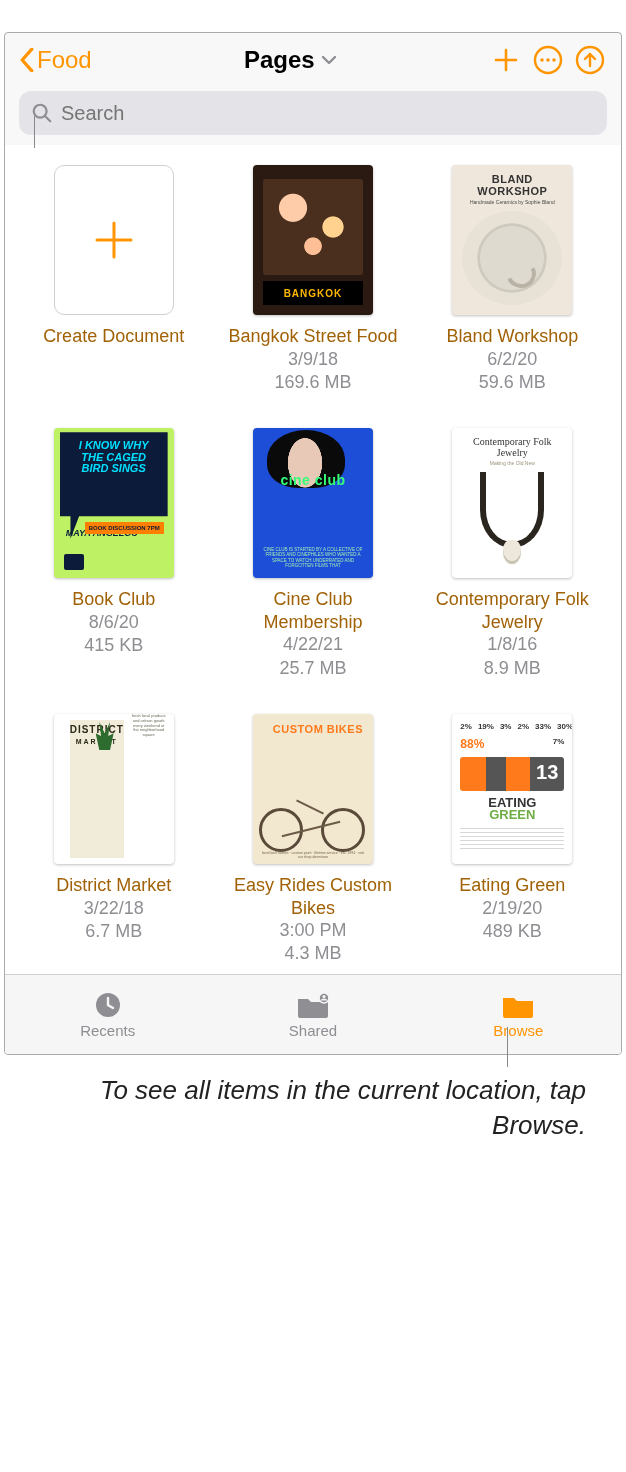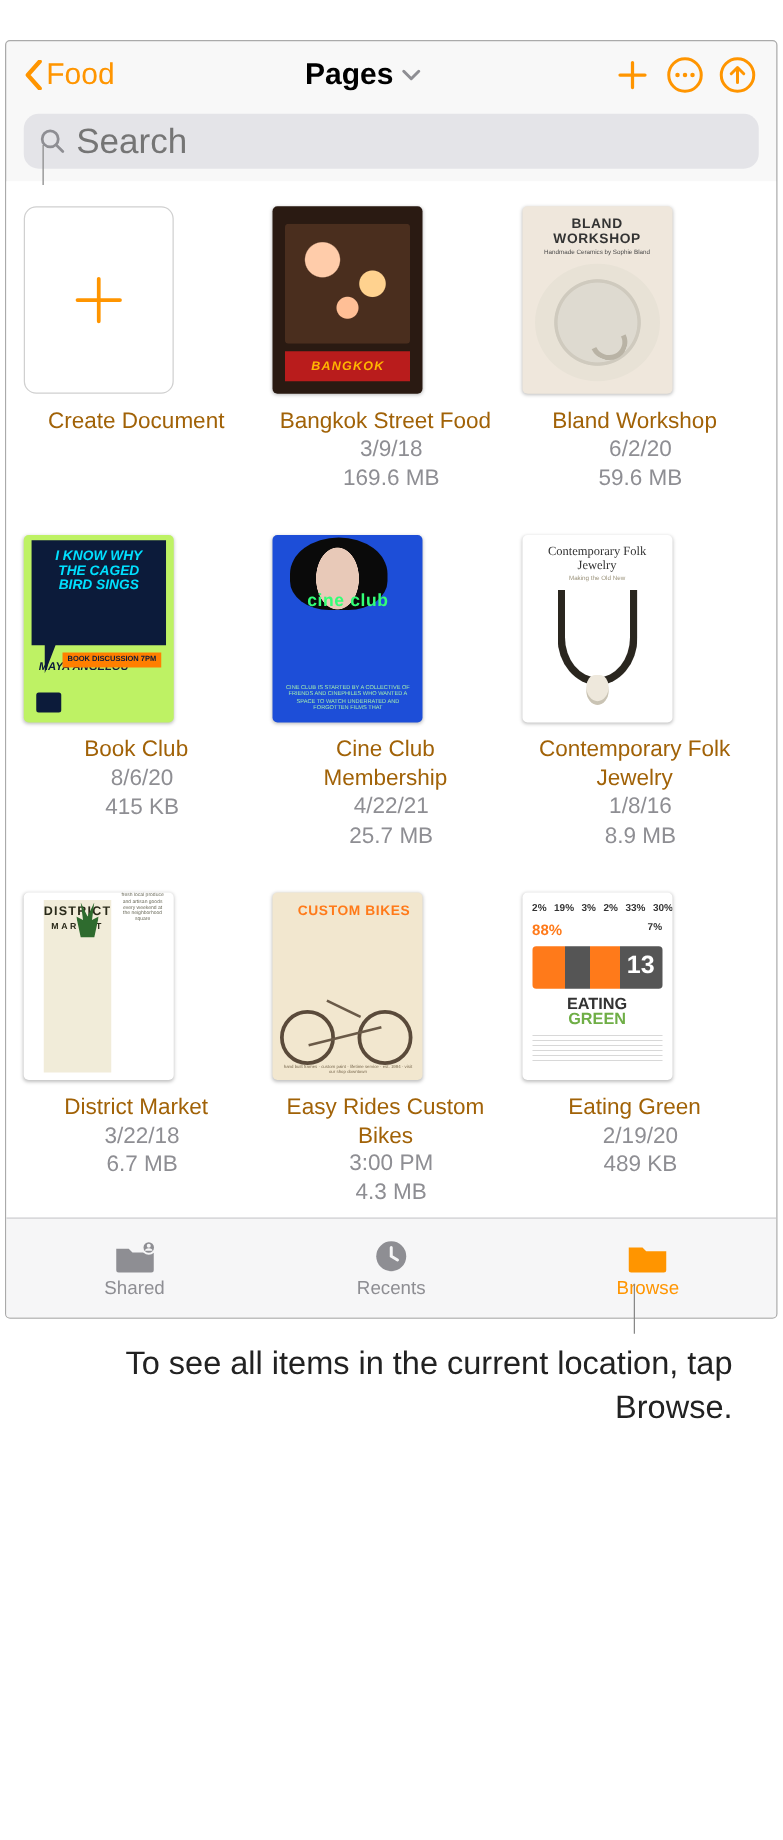--- a/index.html
+++ b/index.html
@@ -70,36 +70,37 @@
       height: 44px;
       display: flex;
       align-items: center;
       padding: 0 12px;
       gap: 8px;
     }
     .search-bar svg { width: 22px; height: 22px; fill: #8e8e93; }
     .search-bar input {
       border: none;
       background: transparent;
-      font-size: 28px;
+      font-size: 20px;
       color: #8e8e93;
       outline: none;
       flex: 1;
     }
     .grid {
       display: grid;
       grid-template-columns: repeat(3, 1fr);
       padding: 20px 14px 8px 14px;
       column-gap: 10px;
       row-gap: 34px;
       background: #fff;
     }
     .item {
       display: flex;
       flex-direction: column;
+      align-items: center;
       text-align: center;
     }
     .thumb {
       width: 120px;
       height: 150px;
       border-radius: 4px;
       box-shadow: 0 1px 3px rgba(0,0,0,.25);
       overflow: hidden;
       display: flex;
       flex-direction: column;
@@ -135,20 +136,21 @@
     }
     .tab.active { color: #ff9500; }
     .tab svg { width: 38px; height: 30px; }
     .callout-bottom {
       padding: 18px 40px 30px 40px;
       font-size: 26px;
       line-height: 1.35;
       color: #222;
       text-align: right;
       position: relative;
+      font-style: italic;
     }
     .callout-bottom .leader {
       position: absolute;
       right: 118px;
       top: -28px;
       width: 1px;
       height: 40px;
       background: #888;
     }
     
@@ -156,21 +158,21 @@
       width: 120px; height: 150px;
       border: 1px solid #d0d0d0;
       border-radius: 10px;
       display: flex; align-items: center; justify-content: center;
       background: #fff;
     }
     .create-thumb svg { width: 46px; height: 46px; }
     
     .t-bangkok { background:#2a1a12; position:relative; }
     .t-bangkok .mkt { position:absolute; inset:14px 10px 40px 10px; background: radial-gradient(circle at 30% 30%, #ffccaa 0 14%, transparent 15%), radial-gradient(circle at 70% 50%, #ffd28f 0 12%, transparent 13%), radial-gradient(circle at 50% 70%, #ffbf96 0 10%, transparent 11%), #4a2e1e; border-radius:3px;}
-    .t-bangkok .lbl { position:absolute; left:10px; right:10px; bottom:10px; height:24px; background:#b91c1c; color:#ffb700; font-size:10px; font-weight:700; display:flex; align-items:center; justify-content:center; letter-spacing:1px;font-style:italic;}
+    .t-bangkok .lbl { position:absolute; left:10px; right:10px; bottom:10px; height:24px; background:#000000; color:#ffb700; font-size:10px; font-weight:700; display:flex; align-items:center; justify-content:center; letter-spacing:1px;}
     .t-bland { background:#efe7dc; display:flex; flex-direction:column; }
     .t-bland .hdr { font-size:11px; font-weight:800; padding:8px 8px 2px 8px; letter-spacing:.5px;}
     .t-bland .sub { font-size:5px; padding:0 8px; color:#4a4a4a; line-height:1.2;}
     .t-bland .plate { flex:1; margin:6px 10px 10px 10px; border-radius:50%; background: radial-gradient(circle at 50% 50%, #dedad0 0 46%, #cfcabe 47% 50%, #e8e2d6 51%); position:relative;}
     .t-bland .plate::after{content:''; position:absolute; right:26%; bottom:18%; width:22%; height:22%; border:4px solid #b9b3a5; border-left-color:transparent; border-top-color:transparent; border-radius:50%; transform:rotate(20deg);}
     .t-book { background:#bef264; position:relative; }
     .t-book .auth{position:absolute; left:8px; top:76px; font-style:italic; font-weight:700; font-size:9px; color:#0c1b3a;}
     .t-book .bubble{position:absolute; left:6px; top:4px; right:6px; bottom:34px; background:#0c1b3a; clip-path: polygon(0 0,100% 0,100% 75%,18% 75%,10% 95%,10% 75%,0 75%);}
     .t-book .bubble .inner{position:absolute; inset:8px 8px 20px 8px; color:#00e0ff; font-style:italic; font-weight:800; font-size:11px; line-height:1.05;}
     .t-book .tag{position:absolute; right:10px; bottom:44px; background:#ff7f00; color:#0c1b3a; font-size:6px; font-weight:800; padding:3px 4px; text-align:center; line-height:1.1;}
@@ -379,34 +381,34 @@
       <div class="item-title">Eating Green</div>
       <div class="item-date">2/19/20</div>
       <div class="item-size">489 KB</div>
     </div>
 
   </div>
 
   <div class="tabbar">
     <div class="tab">
       <svg viewBox="0 0 38 30">
+          <circle cx="19" cy="15" r="12" fill="#8e8e93"></circle>
+          <path d="M19 8 V15 L24 18" stroke="#f6f6f7" stroke-width="2.4" fill="none" stroke-linecap="round"></path>
+        </svg>
+      <span>Recents</span>
+    </div>
+    <div class="tab">
+      <svg viewBox="0 0 38 30">
           <path d="M4 9 h10 l3 3 h17 v14 a2 2 0 0 1 -2 2 H6 a2 2 0 0 1 -2 -2 Z" fill="#8e8e93"></path>
           <circle cx="30" cy="8" r="5" fill="#8e8e93" stroke="#f6f6f7" stroke-width="1.6"></circle>
           <circle cx="30" cy="6.5" r="1.6" fill="#f6f6f7"></circle>
           <path d="M27 10.5 a3 2 0 0 1 6 0 Z" fill="#f6f6f7"></path>
         </svg>
       <span>Shared</span>
     </div>
-    <div class="tab">
-      <svg viewBox="0 0 38 30">
-          <circle cx="19" cy="15" r="12" fill="#8e8e93"></circle>
-          <path d="M19 8 V15 L24 18" stroke="#f6f6f7" stroke-width="2.4" fill="none" stroke-linecap="round"></path>
-        </svg>
-      <span>Recents</span>
-    </div>
     <div class="tab active">
       <svg viewBox="0 0 38 30">
           <path d="M4 8 h11 l3 3 h16 v15 a2 2 0 0 1 -2 2 H6 a2 2 0 0 1 -2 -2 Z" fill="#ff9500"></path>
         </svg>
       <span>Browse</span>
     </div>
   </div>
 
 </div>
 

